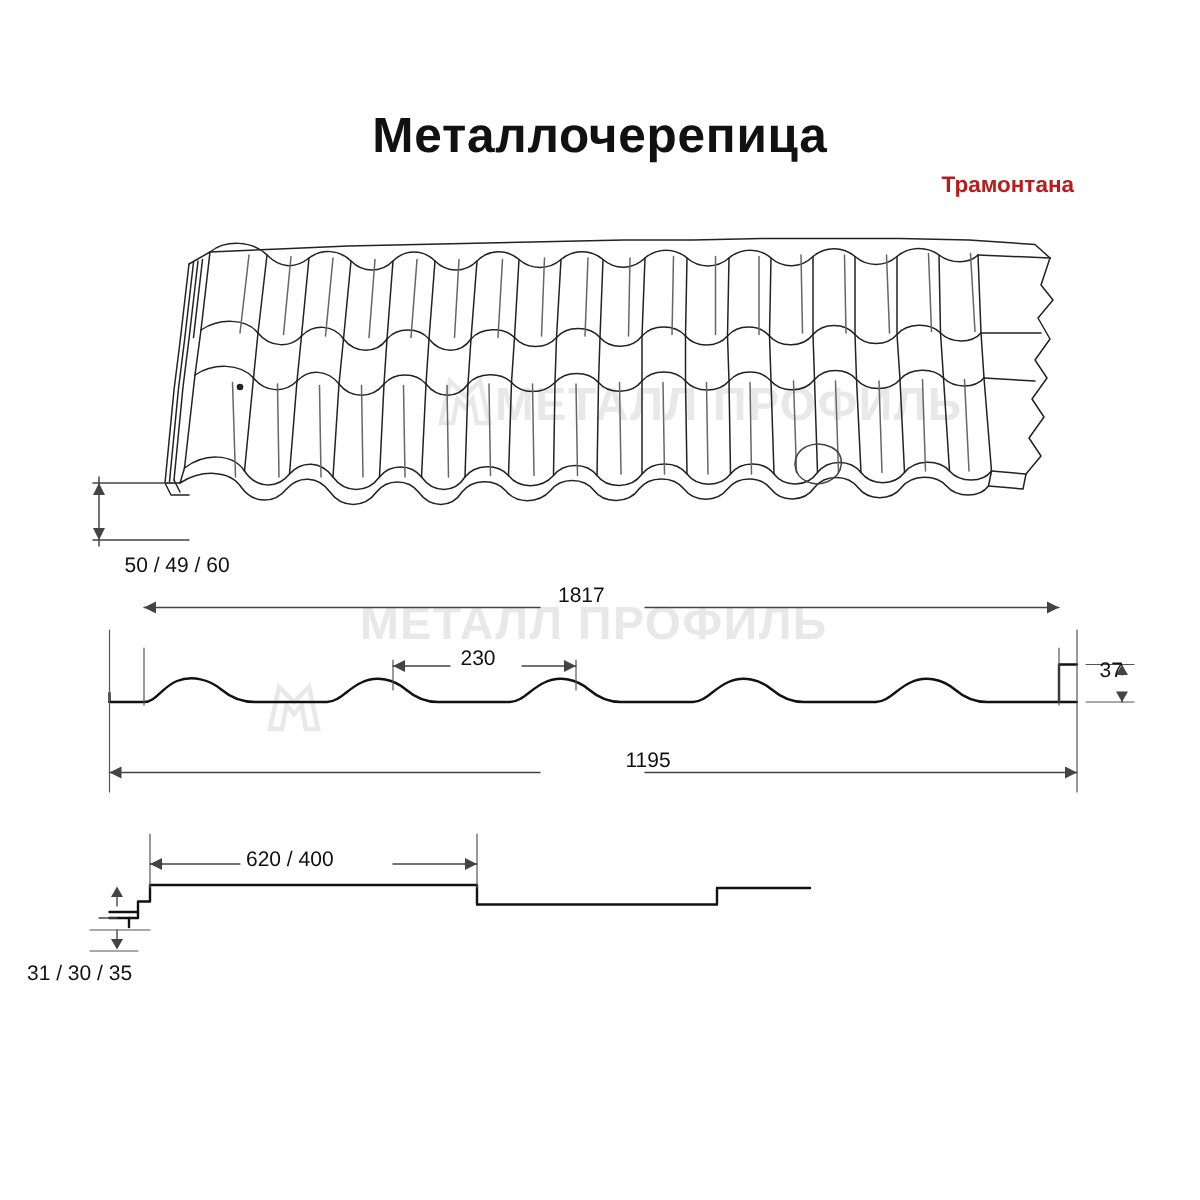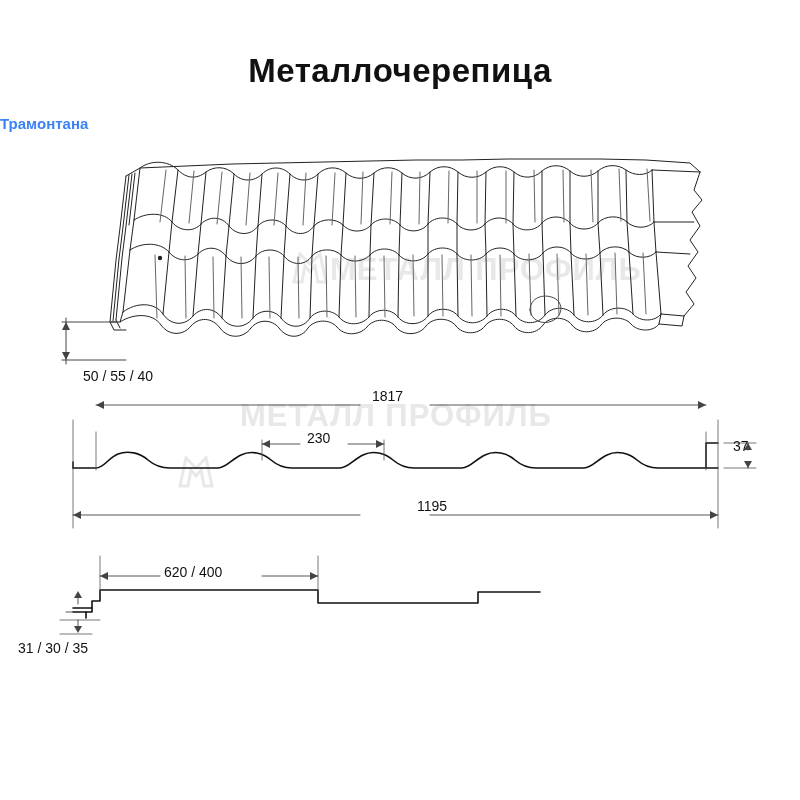--- a/index.html
+++ b/index.html
@@ -16,36 +16,36 @@
     overflow: hidden;
   }
   #sheet {
     position: absolute;
     left: 0; top: 0;
     width: 800px;
     height: 800px;
   }
   .title-main {
     position: absolute;
-    left: 0; top: 52px;
+    left: 0; top: 71px;
     width: 800px;
     text-align: center;
     font-size: 33px;
     font-weight: bold;
     letter-spacing: 0.5px;
     color: #111111;
   }
   .title-sub {
     position: absolute;
     left: 0; top: 115px;
     width: 716px;
-    text-align: left;
+    text-align: right;
     font-size: 15px;
     font-weight: bold;
-    color: #3b82f6;
+    color: #b91c1c;
   }
   .lbl {
     position: absolute;
     font-size: 14px;
     color: #111111;
     white-space: nowrap;
   }
   .lbl-50 { left: 83px; top: 368px; }
   .lbl-1155 { left: 372px; top: 388px; }
   .lbl-230 { left: 307px; top: 430px; }
@@ -432,19 +432,19 @@
       <path d="M78 633 L74 626 L82 626 Z" fill="#444444" stroke="none"></path>
       <path d="M66 612 L78 612"></path>
     </g>
 
   </g>
 </svg>
 
 <div class="title-main">Металлочерепица</div>
 <div class="title-sub">Трамонтана</div>
 
-<div class="lbl lbl-50">50 / 55 / 40</div>
+<div class="lbl lbl-50">50 / 49 / 60</div>
 <div class="lbl lbl-1155">1817</div>
 <div class="lbl lbl-230">230</div>
 <div class="lbl lbl-25">37</div>
 <div class="lbl lbl-1195">1195</div>
 <div class="lbl lbl-350">620 / 400</div>
 <div class="lbl lbl-253035">31 / 30 / 35</div>
 
 </body></html>

